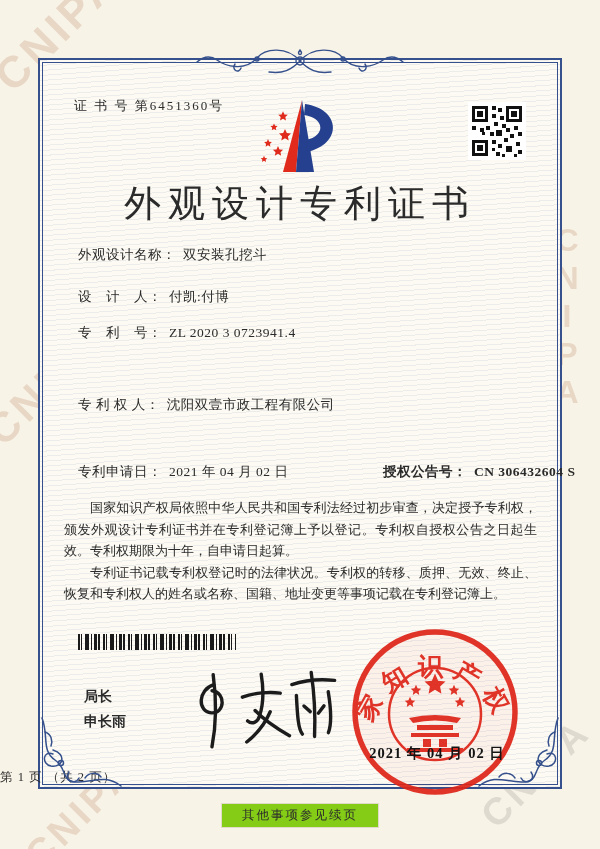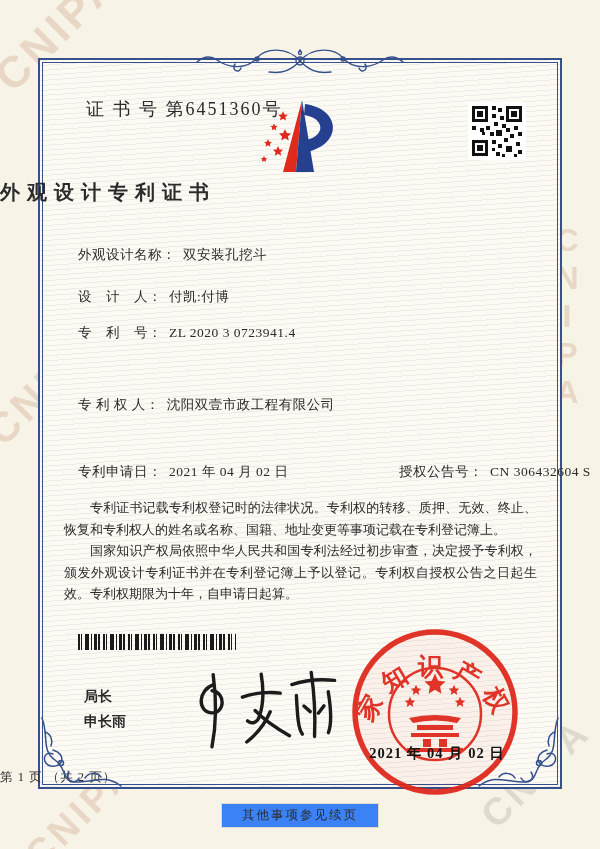--- a/index.html
+++ b/index.html
@@ -33,36 +33,36 @@
       repeating-linear-gradient(176deg, rgba(96,116,168,0.10) 0px, rgba(96,116,168,0.10) 1px, rgba(0,0,0,0) 1px, rgba(0,0,0,0) 5px),
       #fcfaf2;
   }
   .frame-inner{position:absolute; inset:2px; border:1px solid #35508c;}
   .ornament{position:absolute; z-index:4; pointer-events:none;}
   .orn-top{left:50%; top:40px; transform:translateX(-50%);}
   .orn-bl{left:39px; bottom:61px;}
   .orn-br{right:39px; bottom:61px; transform:scaleX(-1);}
   
   .content{position:absolute; inset:0; z-index:3;}
-  .cert-no{position:absolute; left:86px; top:97px; font-size:18px; letter-spacing:2px;}
+  .cert-no{position:absolute; left:74px; top:97px; font-size:13px; letter-spacing:2px;}
   .logo{position:absolute; left:250px; top:96px;}
   .qr{position:absolute; left:468px; top:102px;}
   .title{
-    position:absolute; left:0; right:0; top:179px; text-align:left;
-    font-size:20px; font-weight:bold; letter-spacing:7px;
+    position:absolute; left:0; right:0; top:179px; text-align:center;
+    font-size:37px; font-weight:normal; letter-spacing:7px;
   }
   .frow{position:absolute; left:78px; font-size:13.5px; letter-spacing:0.5px; white-space:nowrap;}
   .frow .fval{margin-left:7px;}
   .fr1{top:246px;} .fr2{top:288px;} .fr3{top:324px;text-align:center;} .fr4{top:360px;}
   .fr5{top:396px;} .fr6{top:430px;} .fr7{top:463px;}
   .fr6 .fval{
     display:inline-block; vertical-align:top; white-space:normal;
     width:356px; line-height:1.45;
   }
-  .grant-no{position:absolute; left:321px; top:0;}
+  .grant-no{position:absolute; left:305px; top:0;font-weight:bold;}
   .paras{
     position:absolute; left:64px; top:497px; width:473px;
     font-size:13px; line-height:1.66; text-align:justify;
   }
   .paras p{margin:0; text-indent:2em;}
   .barcode{
     position:absolute; left:78px; top:634px; width:158px; height:16px;
     background:repeating-linear-gradient(90deg,
       #1a1a1a 0 2px, rgba(0,0,0,0) 2px 3px,
       #1a1a1a 3px 4px, rgba(0,0,0,0) 4px 7px,
@@ -78,21 +78,21 @@
   .signature{position:absolute; left:185px; top:666px;}
   .seal{position:absolute; left:345px; top:622px; mix-blend-mode:multiply; opacity:0.93;}
   .seal-date{
     position:absolute; left:352px; top:744px; width:170px; text-align:center;
     font-size:14.5px; letter-spacing:1px; color:#141414; font-weight:bold; z-index:5;
   }
   .page-num{position:absolute; left:0; right:0; top:769px; text-align:left; font-size:12.5px; letter-spacing:1px;}
   .cont-note{
     position:absolute; left:50%; top:803px; transform:translateX(-50%);
     font-size:12.5px; letter-spacing:2px; padding:3px 20px;
-    border:1px solid #e2dac8; background:#3b82f6; z-index:4; white-space:nowrap;
+    border:1px solid #e2dac8; background:#84cc16; z-index:4; white-space:nowrap;
   }
   .visually-hidden{position:absolute; width:1px; height:1px; overflow:hidden; clip:rect(0 0 0 0);}
 </style>
 </head>
 <body>
 
 <div class="page">
 
   <span class="wm beige wm1">CNIPA</span>
   <span class="wm beige wm2">CNIPA</span>
@@ -213,22 +213,22 @@
       <span class="flabel">专 利 权 人：</span><span class="fval">沈阳双壹市政工程有限公司</span>
     </div>
     <div class="frow fr7">
       <span class="flabel">专利申请日：</span><span class="fval">2021 年 04 月 02 日</span>
       <span class="grant-no">
         <span class="flabel">授权公告号：</span><span class="fval">CN 306432604 S</span>
       </span>
     </div>
 
     <div class="paras">
+      <p>国家知识产权局依照中华人民共和国专利法经过初步审查，决定授予专利权，颁发外观设计专利证书并在专利登记簿上予以登记。专利权自授权公告之日起生效。专利权期限为十年，自申请日起算。</p>
       <p>专利证书记载专利权登记时的法律状况。专利权的转移、质押、无效、终止、恢复和专利权人的姓名或名称、国籍、地址变更等事项记载在专利登记簿上。</p>
-      <p>国家知识产权局依照中华人民共和国专利法经过初步审查，决定授予专利权，颁发外观设计专利证书并在专利登记簿上予以登记。专利权自授权公告之日起生效。专利权期限为十年，自申请日起算。</p>
     </div>
 
     <div class="barcode"></div>
 
     <div class="signer-title">局长</div>
     <div class="signer-name">申长雨</div>
 
     <svg class="signature" width="160" height="85" viewBox="0 0 160 85">
       <g stroke="#1c1c1c" stroke-width="3.4" fill="none" stroke-linecap="round" stroke-linejoin="round" transform="rotate(-3 80 42)">
         <path d="M30,16 C14,20 12,42 26,44 C40,46 42,24 28,22"></path>

